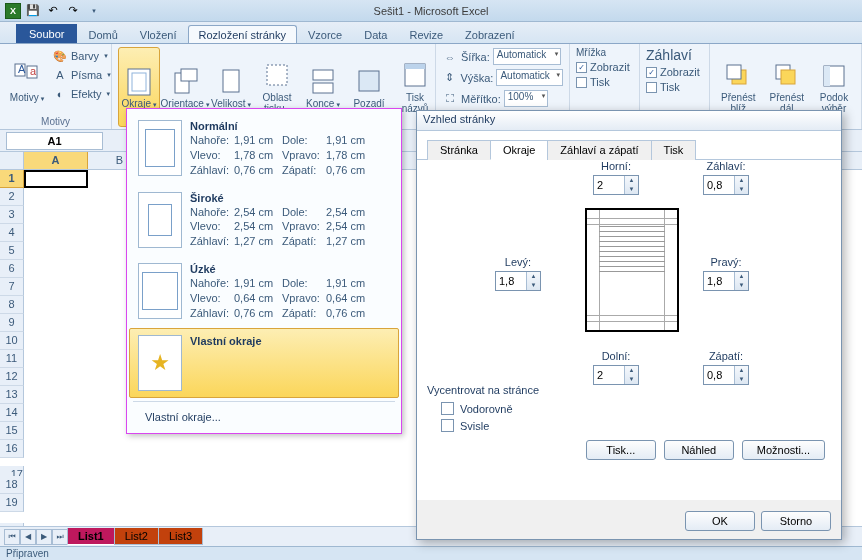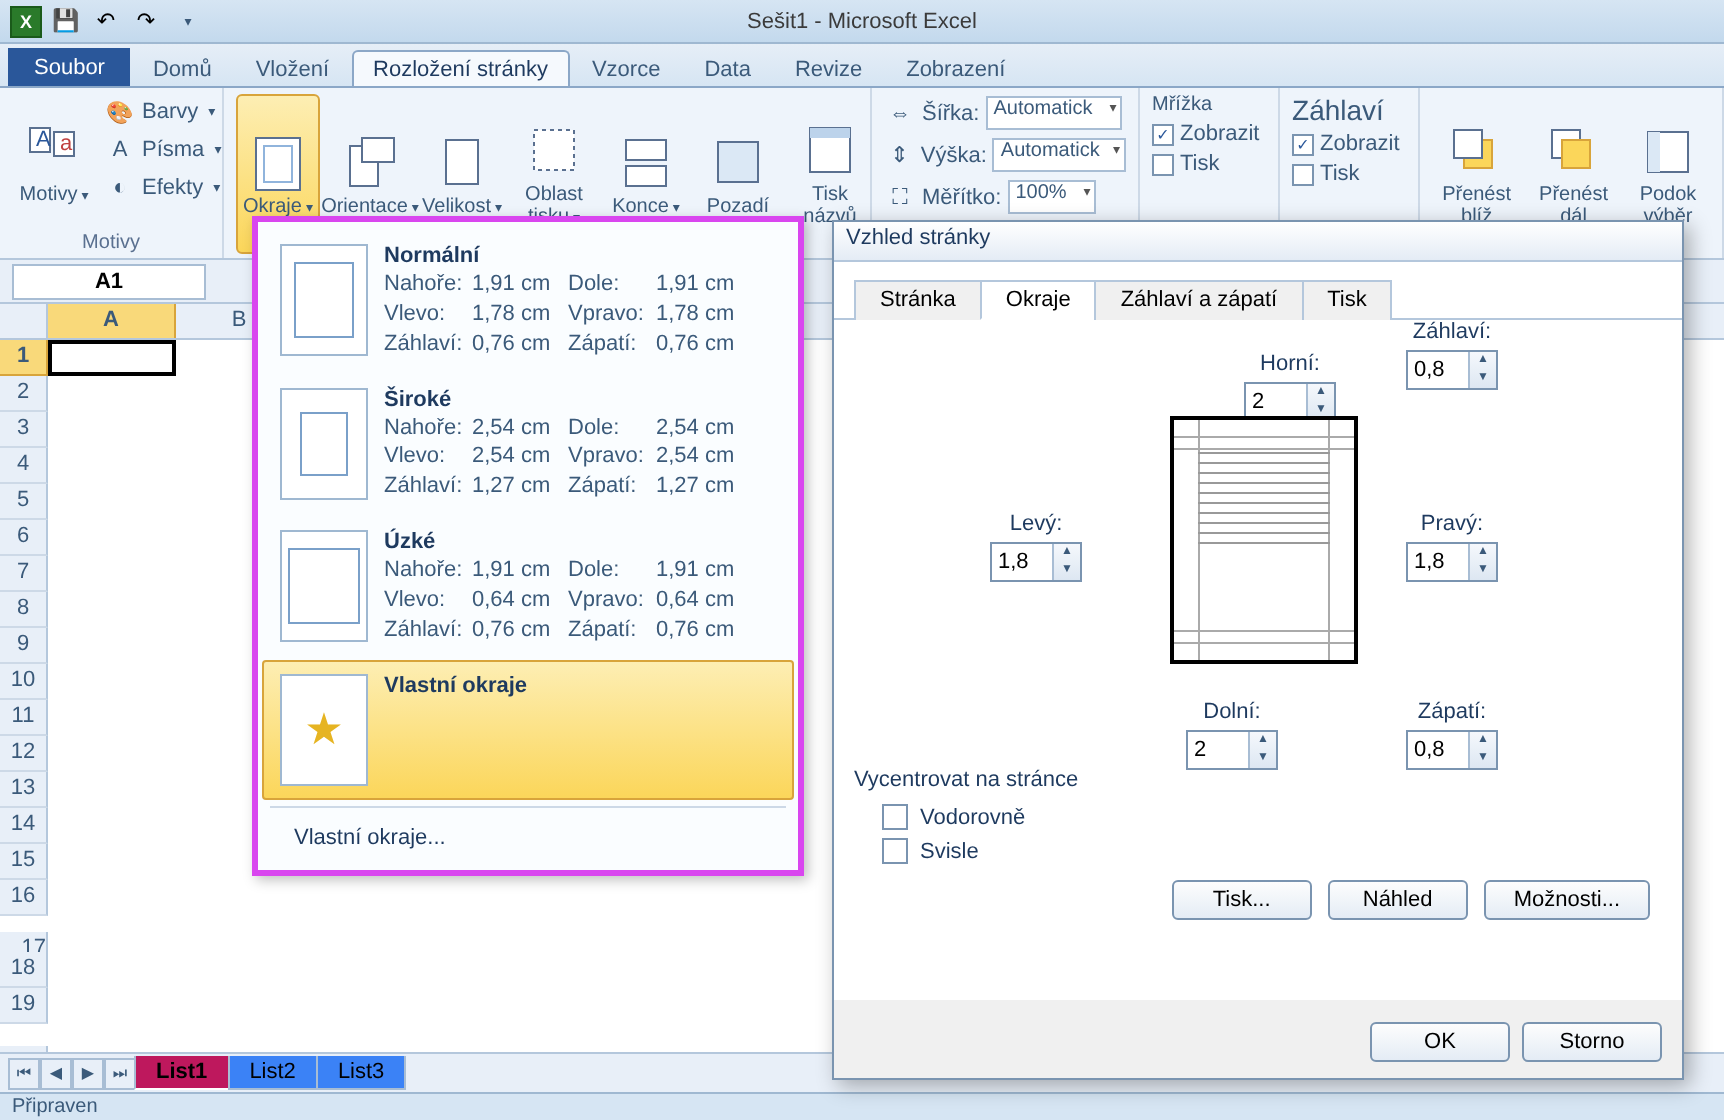--- a/index.html
+++ b/index.html
@@ -6,21 +6,21 @@
 body { background: #fff; width: 862px; height: 560px; overflow: hidden; position: relative; }
 
 
 .titlebar { height: 22px; background: linear-gradient(#d6e5f3, #c3d9ed); display: flex; align-items: center; padding: 0 4px; border-bottom: 1px solid #9fb8d1; }
 .titlebar .qat { display: flex; gap: 2px; align-items: center; }
 .titlebar .qat-btn { width: 18px; height: 18px; display: flex; align-items: center; justify-content: center; }
 .titlebar .title { position: absolute; left: 50%; transform: translateX(-50%); color: #3b3b3b; }
 .xl-icon { width:16px; height:16px; background:#2a7a2a; border:1px solid #1a5a1a; font-size:9px; color:#fff; display:flex; align-items:center; justify-content:center; font-weight:bold; }
 
 
-.tabs { height: 22px; background: linear-gradient(#e6eef7, #d6e5f3); display: flex; align-items: flex-end; padding-left: 4px; border-bottom: 1px solid #8ba7c7; }
+.tabs { height: 22px; background: linear-gradient(#e6eef7, #d6e5f3); display: flex; align-items: flex-end; padding-left: 16px; border-bottom: 1px solid #8ba7c7; }
 .tab { padding: 3px 10px 2px; color: #3b5a7a; cursor: pointer; border: 1px solid transparent; border-bottom: none; }
 .tab.file { background: #2a579a; color: #fff; border-radius: 0; padding: 3px 12px; }
 .tab.active { background: #f5f9fd; border-color: #8ba7c7; border-top-left-radius: 3px; border-top-right-radius: 3px; color: #1e3a5f; }
 
 
 .ribbon { height: 86px; background: #eef4fb; border-bottom: 1px solid #b4c7dc; display: flex; position: relative; }
 .group { border-right: 1px solid #cdd9e7; padding: 3px 6px 2px; display: flex; flex-direction: column; }
 .group-content { flex: 1; display: flex; gap: 4px; }
 .group-label { text-align: center; color: #5a7090; font-size: 10px; padding-top: 1px; }
 .big-btn { display: flex; flex-direction: column; align-items: center; justify-content: center; padding: 2px 4px; border: 1px solid transparent; border-radius: 3px; cursor: pointer; min-width: 42px; }
@@ -45,21 +45,21 @@
 .corner { width:24px; border-right:1px solid #b4c7dc; background:#e8eff8; }
 .col-h { width:64px; border-right:1px solid #cdd9e7; text-align:center; color:#3b5a7a; line-height:17px; }
 .col-h.sel { background:#f9d97a; border-color:#d8a43b; font-weight:bold; }
 .rows { position:absolute; top:18px; left:0; right:0; }
 .row-h { width:24px; height:18px; border-bottom:1px solid #cdd9e7; border-right:1px solid #b4c7dc; background:#e8eff8; text-align:center; color:#3b5a7a; line-height:17px; float:left; clear:left; }
 .row-h.sel { background:#f9d97a; border-color:#d8a43b; font-weight:bold; }
 .cell { position:absolute; border-right:1px solid #d9e2ec; border-bottom:1px solid #d9e2ec; width:64px; height:18px; }
 .cell.active { border:2px solid #000; }
 
 
-.dropdown-panel { position:absolute; top:108px; left:126px; width:276px; background:#fafdff; border:3px solid #d946ef; box-shadow:2px 2px 6px rgba(0,0,0,0.25); z-index:50; padding:4px 2px; }
+.dropdown-panel { position:absolute; top:108px; left:126px; width:276px; background:#fafdff; border:1px solid #d946ef; box-shadow:2px 2px 6px rgba(0,0,0,0.25); z-index:50; padding:4px 2px; }
 .margin-option { display:flex; gap:8px; padding:6px 8px; border:1px solid transparent; border-radius:2px; }
 .margin-option.last-used { background:linear-gradient(#fdeeb3,#fbd65a); border-color:#d8a43b; }
 .margin-thumb { width:44px; height:56px; border:1px solid #9fb8d1; background:#fff; position:relative; flex-shrink:0; }
 .margin-thumb .inner { position:absolute; border:1px solid #7aa0c9; }
 .margin-thumb .star { position:absolute; top:50%; left:50%; transform:translate(-50%,-50%); color:#e6b422; font-size:22px; }
 .margin-info { flex:1; }
 .margin-info .name { font-weight:bold; color:#1e3a5f; margin-bottom:1px; }
 .margin-info .values { display:grid; grid-template-columns: 44px 48px 44px 48px; font-size:10px; color:#3b5a7a; line-height:1.35; }
 .panel-sep { height:1px; background:#cdd9e7; margin:3px 4px; }
 .panel-footer { padding:6px 16px; color:#1e3a5f; }
@@ -87,21 +87,21 @@
 .dlg-check { display:flex; align-items:center; gap:6px; padding:2px 0 2px 14px; color:#1e3a5f; }
 .dlg-check .box { width:13px; height:13px; border:1px solid #7a94b0; background:#fff; }
 .dlg-buttons { position:absolute; bottom:40px; right:16px; display:flex; gap:8px; }
 .dlg-buttons2 { position:absolute; bottom:8px; right:10px; display:flex; gap:6px; }
 .btn { border:1px solid #7a94b0; background:linear-gradient(#fdfdfd,#e4ecf5); padding:3px 14px; border-radius:3px; cursor:pointer; min-width:70px; text-align:center; }
 
 
 .sheet-tabs { position:absolute; bottom:14px; left:0; right:0; height:20px; background:#e8eff8; border-top:1px solid #b4c7dc; display:flex; align-items:center; padding-left:4px; font-size:10px; }
 .sheet-nav { display:flex; gap:0; }
 .sheet-nav span { width:16px; height:16px; border:1px solid #a8bdd4; display:flex; align-items:center; justify-content:center; color:#3b5a7a; cursor:pointer; font-size:8px; }
-.sheet-tab { border:1px solid #a8bdd4; border-top:none; padding:2px 10px; background:#3b82f6; margin-left:-1px; cursor:pointer; }
+.sheet-tab { border:1px solid #a8bdd4; border-top:none; padding:2px 10px; background:#c2410c; margin-left:-1px; cursor:pointer; }
 .sheet-tab.active { background:#be185d; font-weight:bold; border-bottom-color:#fff; }
 
 
 .status { position:absolute; bottom:0; left:0; right:0; height:14px; background:#d6e5f3; border-top:1px solid #9fb8d1; padding:0 6px; font-size:10px; color:#3b5a7a; line-height:14px; }
 </style>
 </head>
 <body>
 
 <div class="titlebar">
   <div class="qat">
@@ -427,21 +427,21 @@
 
 <div class="dialog">
   <div class="dialog-title">Vzhled stránky</div>
   <div class="dialog-tabs">
     <div class="dtab">Stránka</div>
     <div class="dtab active">Okraje</div>
     <div class="dtab">Záhlaví a zápatí</div>
     <div class="dtab">Tisk</div>
   </div>
   <div class="dialog-body">
-    <div class="spin-group" style="left:176px; top:16px;margin-left:29px;">
+    <div class="spin-group" style="left:176px; top:0;">
       <span class="lbl">Horní:</span>
       <div class="spin">
           <input value="2" style="">
           <div class="arrows">
             <span>▲</span>
             <span>▼</span>
           </div>
         </div>
     </div>
     <div class="spin-group" style="left:286px; top:0;">

